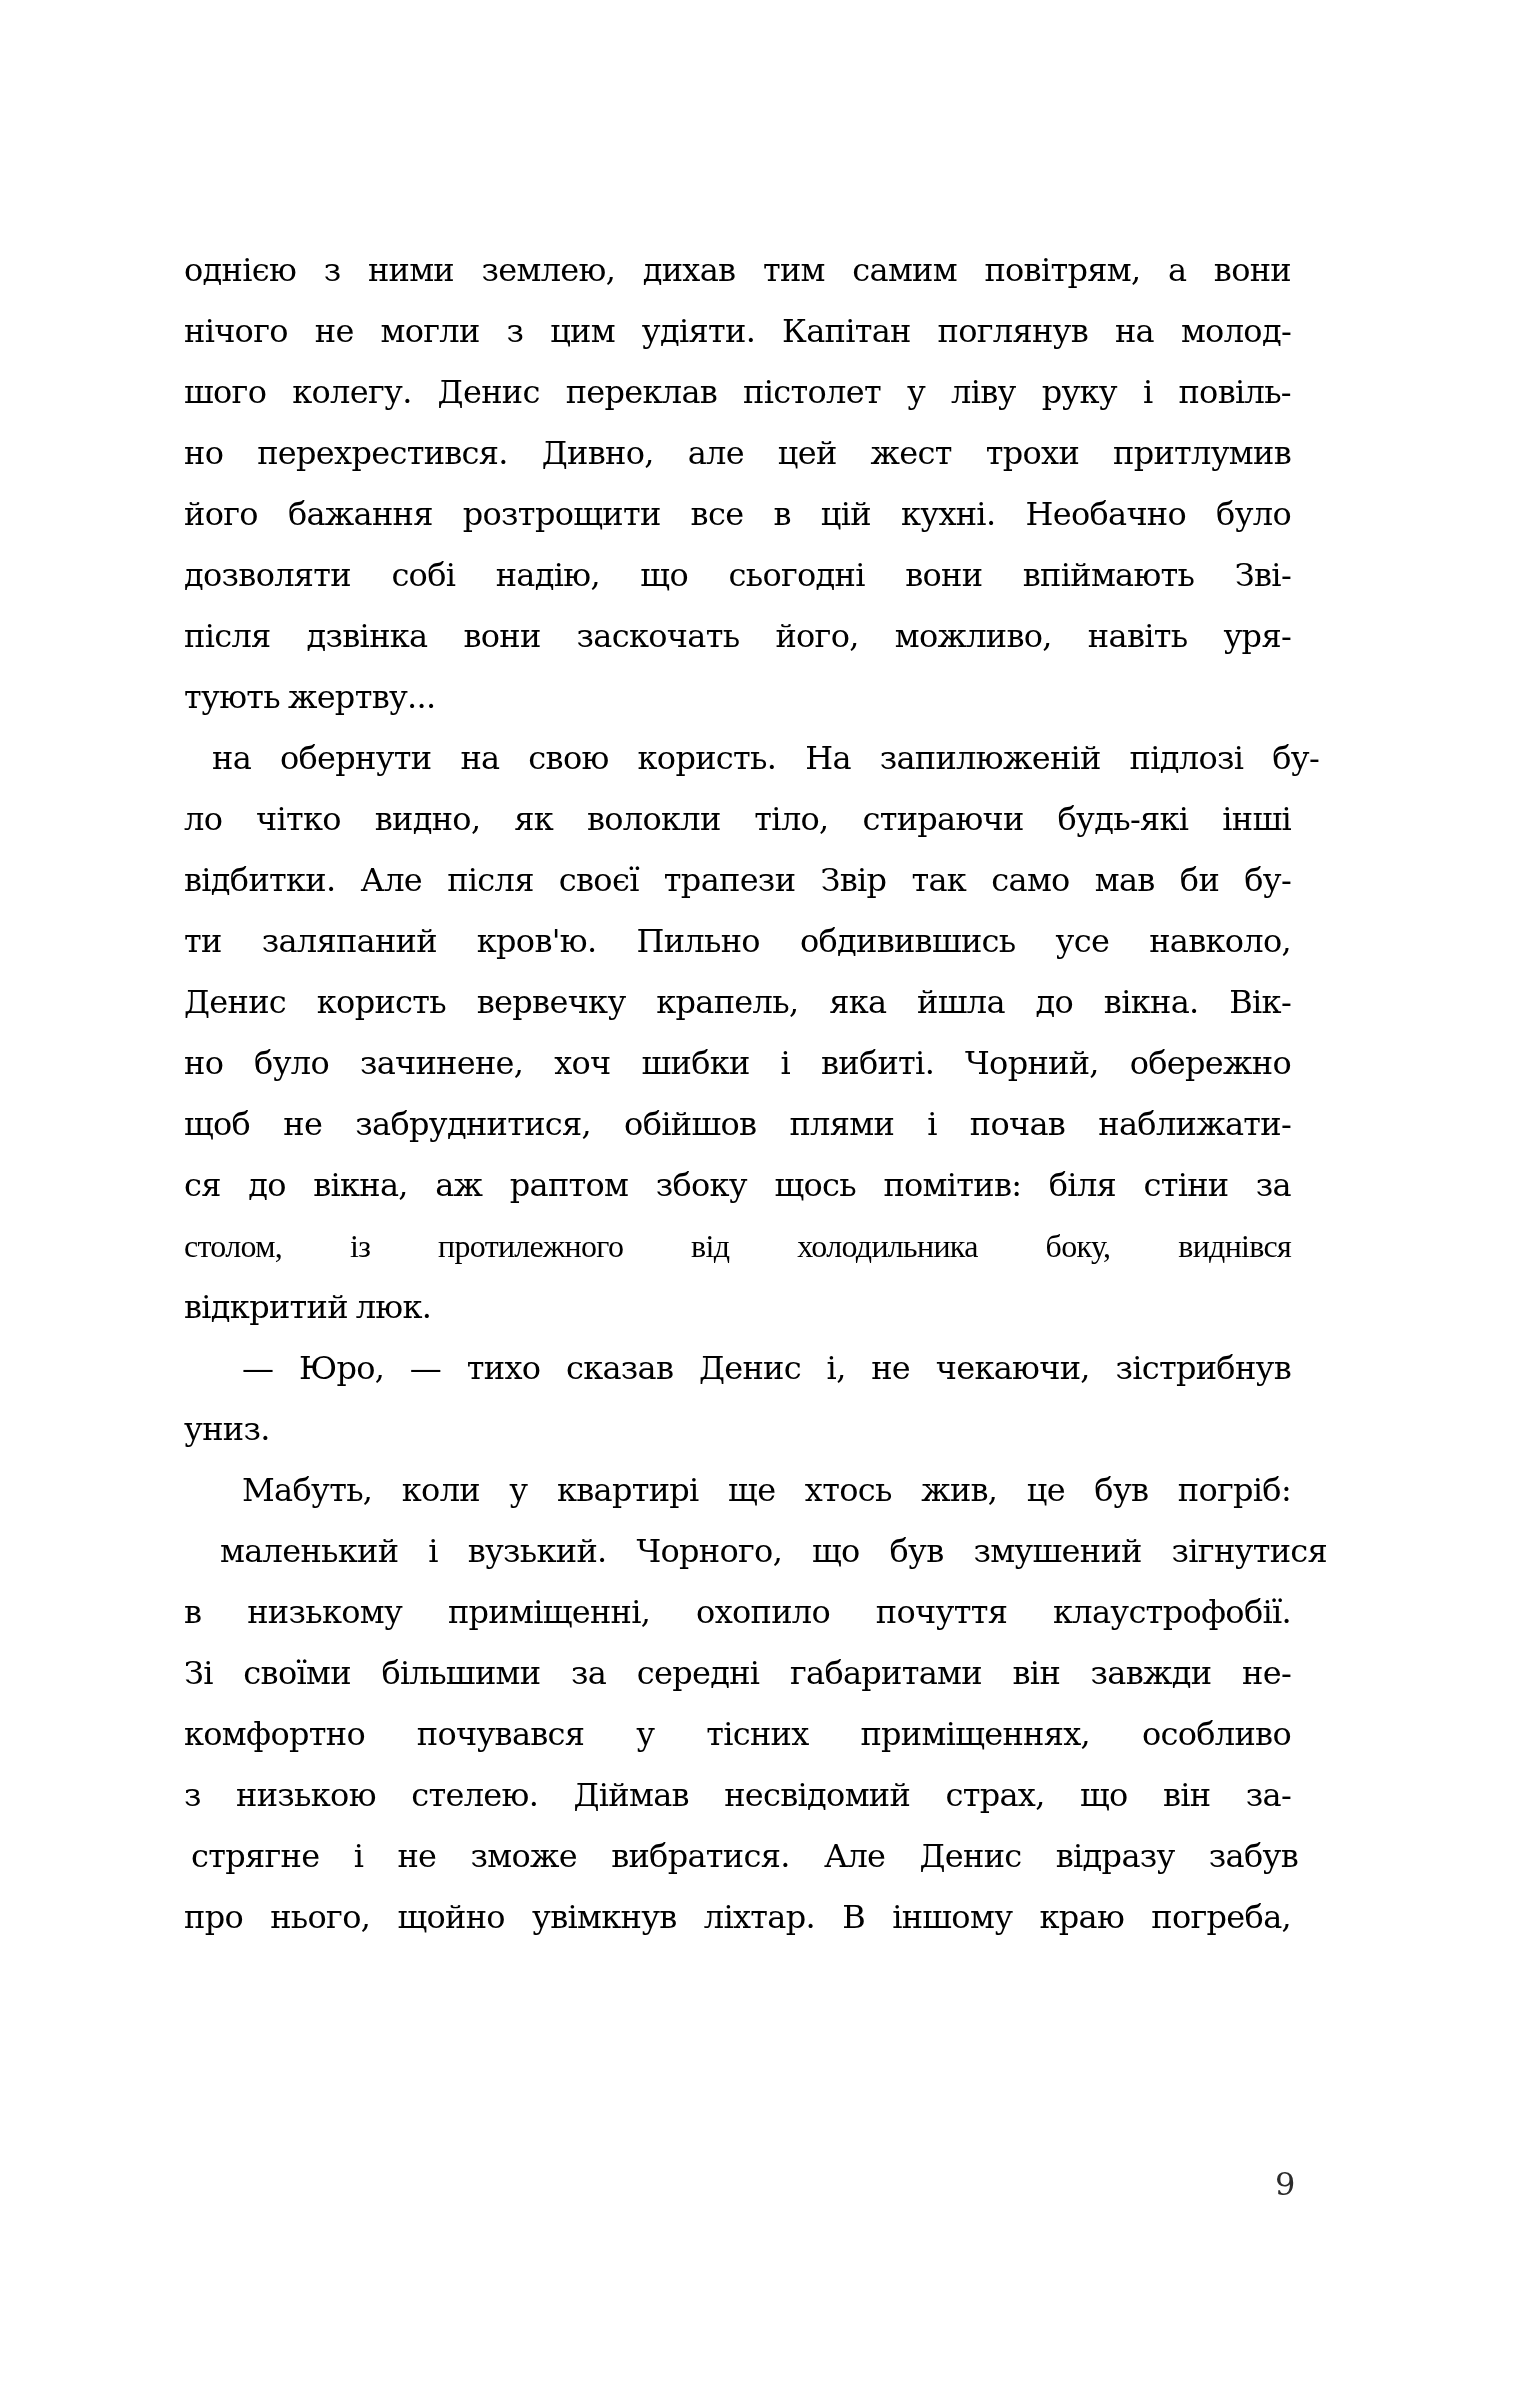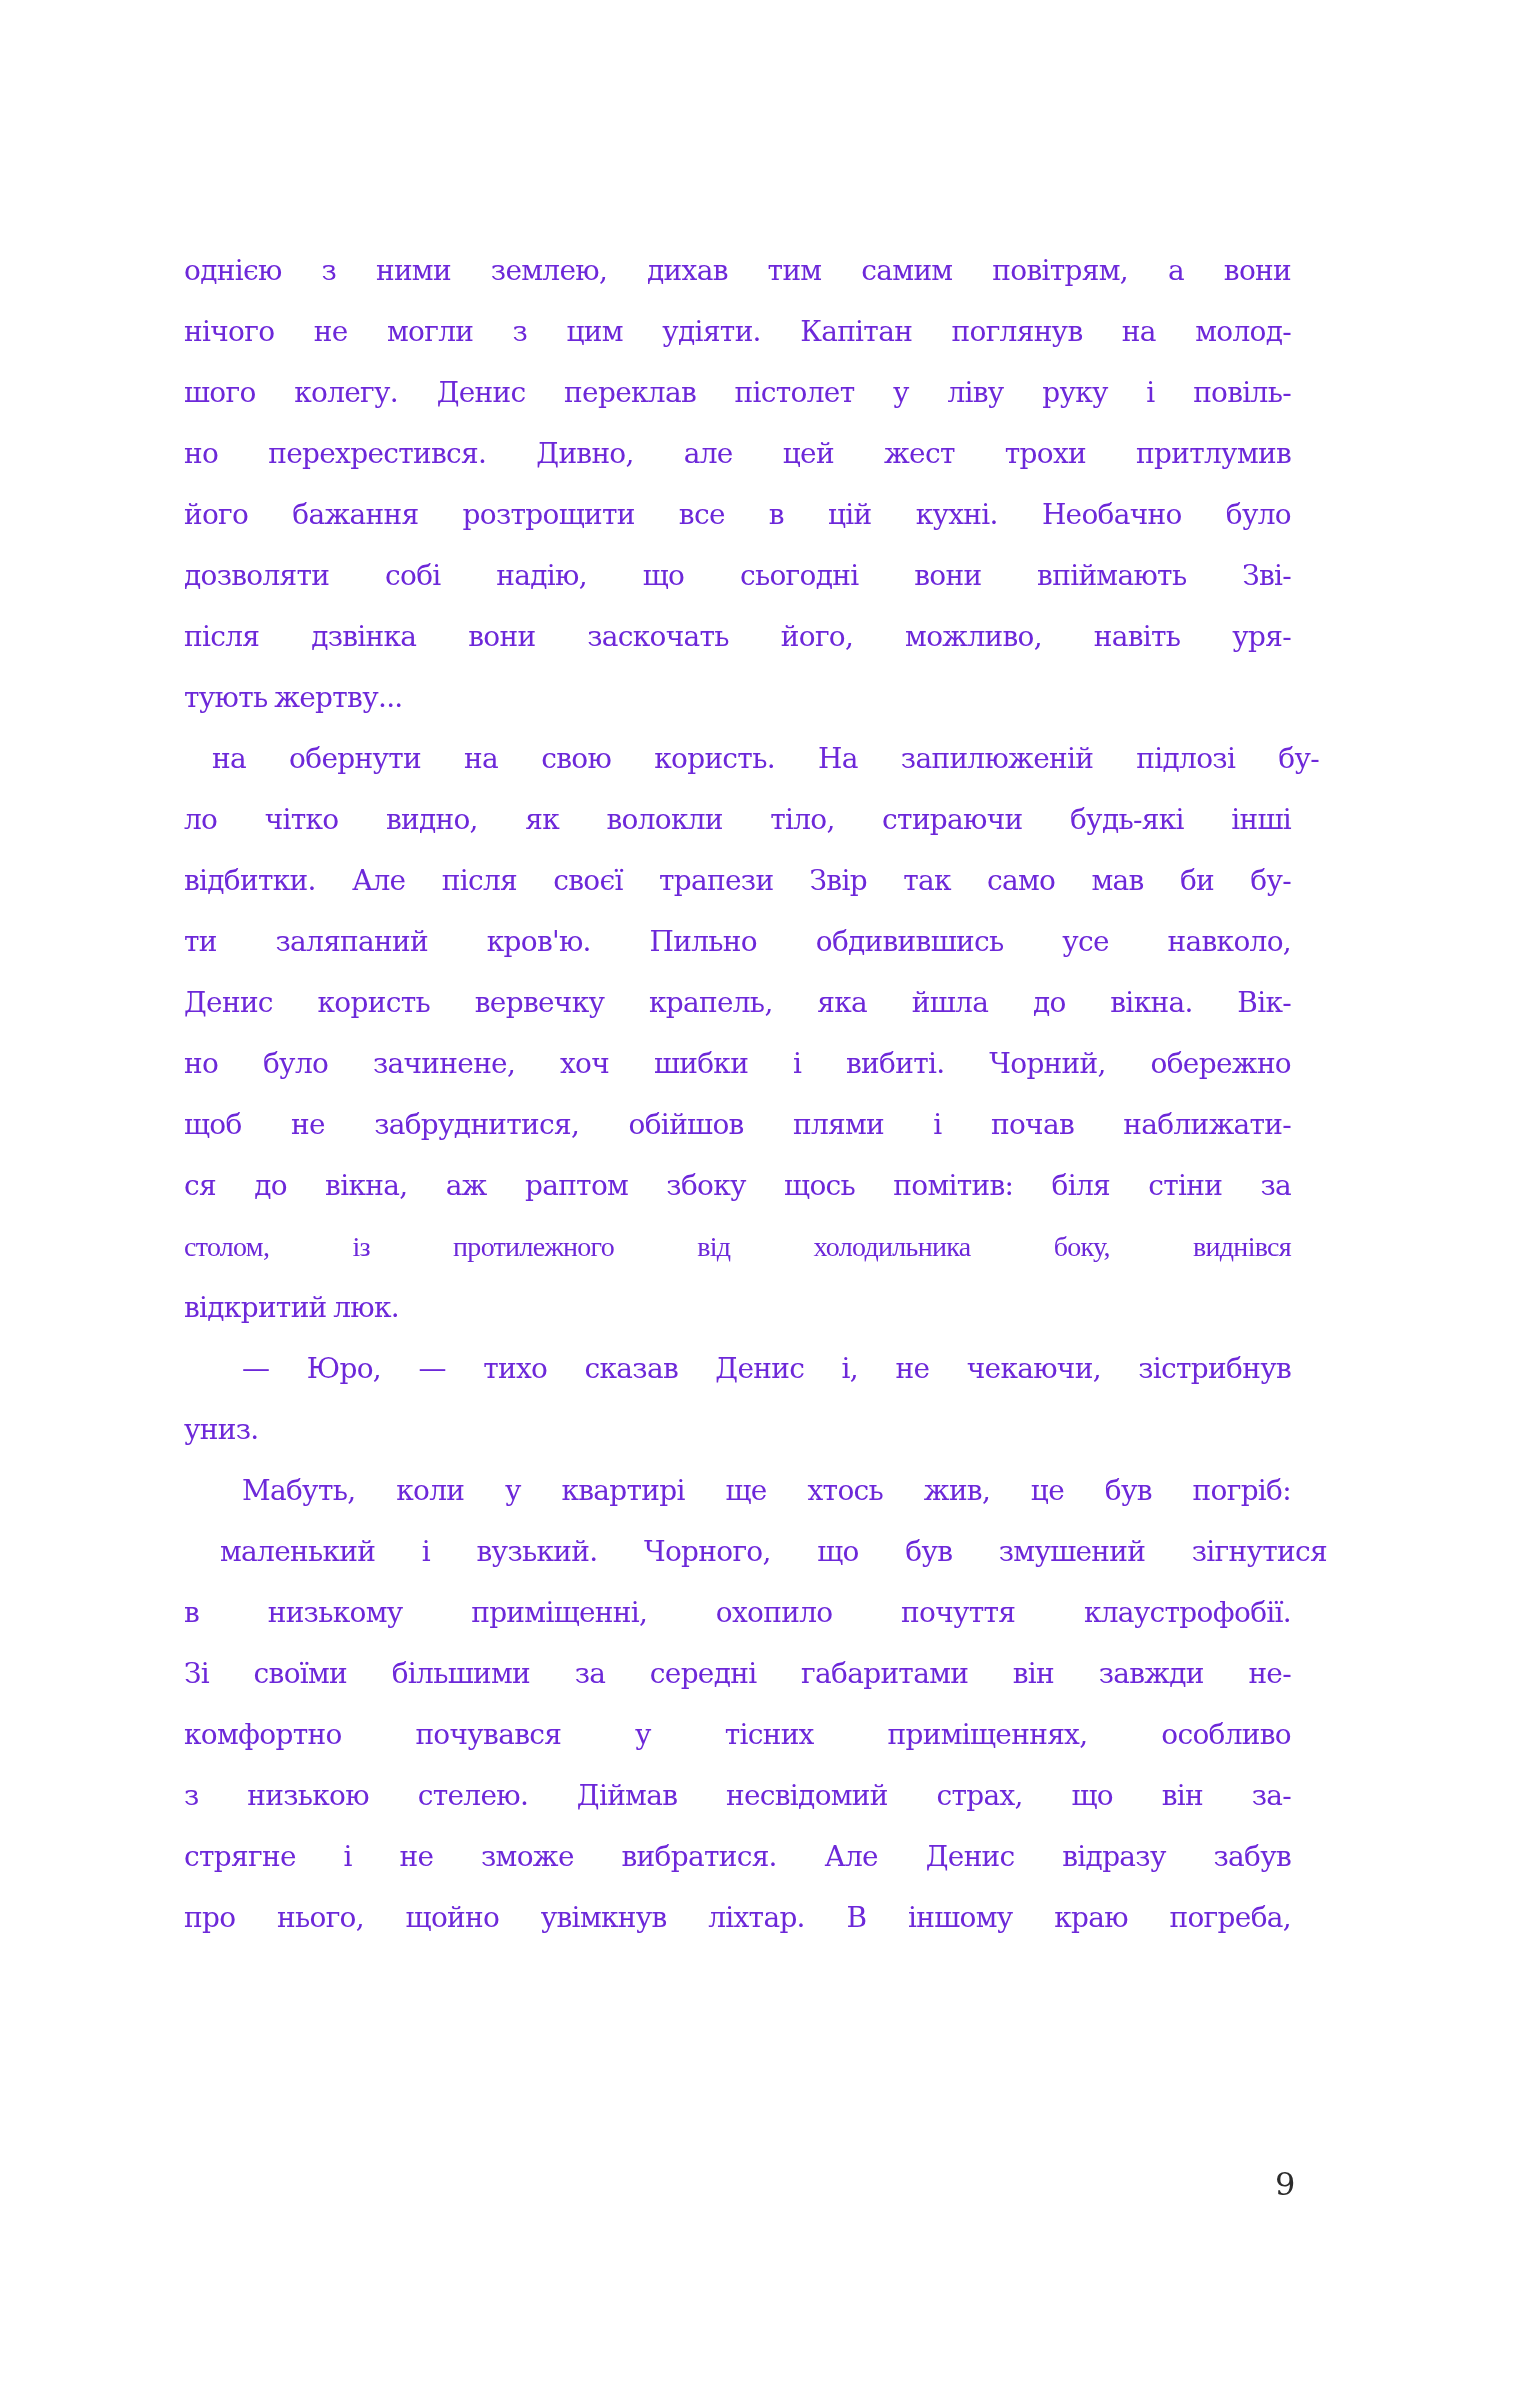--- a/index.html
+++ b/index.html
@@ -25,22 +25,22 @@
     position: absolute;
     left: 184px;
     top: 240px;
     width: 1107px;
   }
   .line {
     display: block;
     height: 61px;
     line-height: 61px;
     font-family: "DejaVu Serif", "Liberation Serif", serif;
-    font-size: 28px;
-    color: #6d28d9;
+    font-size: 32px;
+    color: #000000;
     white-space: nowrap;
     text-align: justify;
     text-align-last: justify;
     letter-spacing: -0.7px;
     word-spacing: -1.6px;
     transform-origin: left center;
   }
   .line.indent {
     padding-left: 58px;
   }
@@ -80,19 +80,19 @@
     <span class="line" style="width: 1107px; display: block; box-sizing: border-box; font-family: Liberation Serif, serif;">столом, із протилежного від холодильника боку, виднівся</span>
     <span class="line last" style="width: 1107px; display: block; box-sizing: border-box; text-align-last: left;">відкритий люк.</span>
     <span class="line indent" style="width: 1107px; display: block; box-sizing: border-box;">— Юро, — тихо сказав Денис і, не чекаючи, зістрибнув</span>
     <span class="line last" style="width: 1107px; display: block; box-sizing: border-box; text-align-last: left;">униз.</span>
     <span class="line indent" style="width: 1107px; display: block; box-sizing: border-box;">Мабуть, коли у квартирі ще хтось жив, це був погріб:</span>
     <span class="line" style="width: 1107px; display: block; box-sizing: border-box; margin-left: 36px;">маленький і вузький. Чорного, що був змушений зігнутися</span>
     <span class="line" style="width: 1107px; display: block; box-sizing: border-box;">в низькому приміщенні, охопило почуття клаустрофобії.</span>
     <span class="line" style="width: 1107px; display: block; box-sizing: border-box;">Зі своїми більшими за середні габаритами він завжди не-</span>
     <span class="line" style="width: 1107px; display: block; box-sizing: border-box;">комфортно почувався у тісних приміщеннях, особливо</span>
     <span class="line" style="width: 1107px; display: block; box-sizing: border-box;">з низькою стелею. Діймав несвідомий страх, що він за-</span>
-    <span class="line" style="width: 1107px; display: block; box-sizing: border-box;">стрягне і не зможе вибратися. Але Денис відразу забув</span>
+    <span class="line" style="width: 1107px; display: block; box-sizing: border-box; margin-left: 7px;">стрягне і не зможе вибратися. Але Денис відразу забув</span>
     <span class="line" style="width: 1107px; display: block; box-sizing: border-box;">про нього, щойно увімкнув ліхтар. В іншому краю погреба,</span>
   </div>
 
   <div class="page-number">9</div>
 </div>
 
 
 </body></html>

